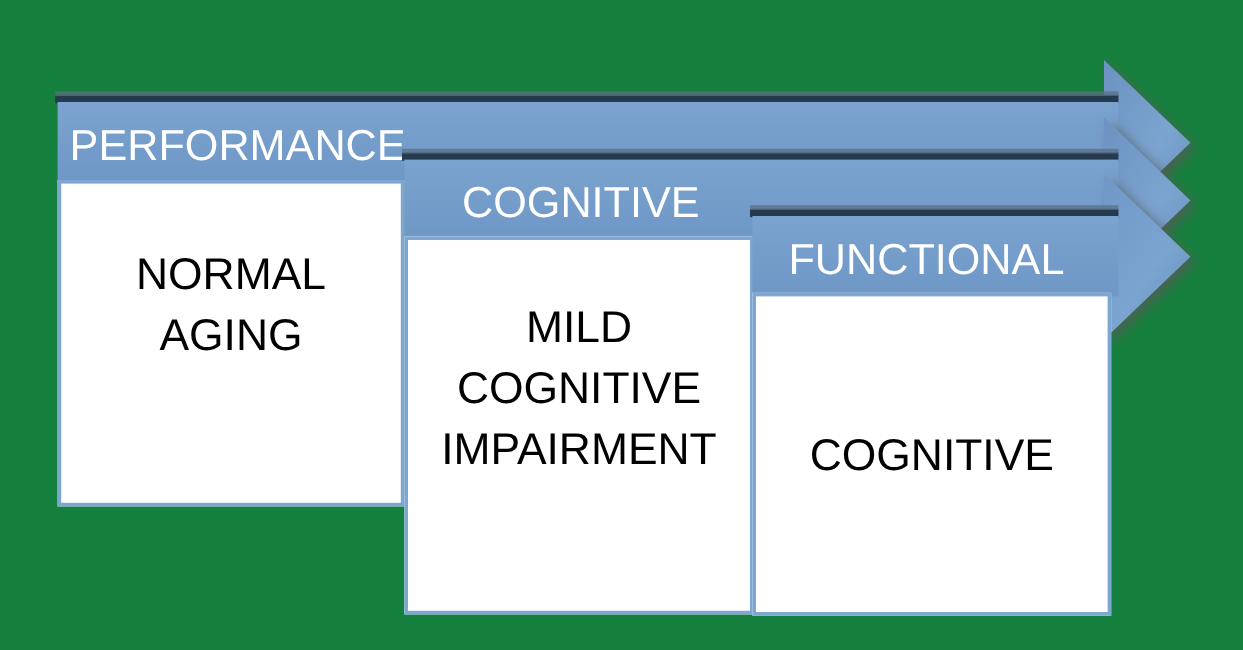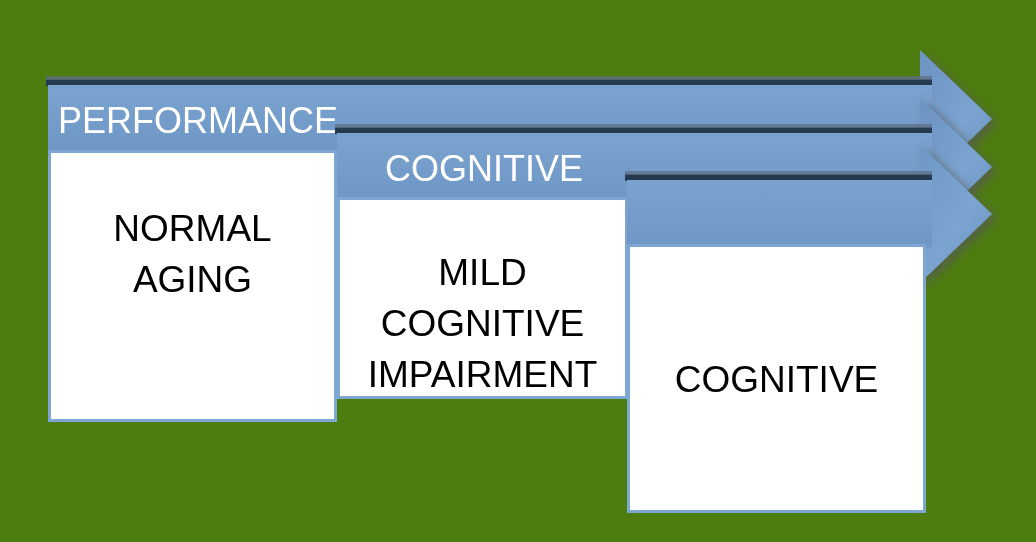--- a/index.html
+++ b/index.html
@@ -8,21 +8,21 @@
     padding: 0;
     background: #ffffff;
   }
   body {
     font-family: "Liberation Sans", sans-serif;
   }
   #stage {
     position: relative;
     width: 1036px;
     height: 542px;
-    background: #4d7c0f;
+    background: #15803d;
     overflow: hidden;
   }
 
   
   .box {
     position: absolute;
     background: #ffffff;
     border: 3px solid #7ea6d2;
     box-sizing: border-box;
     z-index: 2;
@@ -123,21 +123,21 @@
       <g filter="url(#sh2)">
         <path d="M 591 6 L 663 75 L 591 144 Z" fill="url(#h2)"></path>
       </g>
       <rect x="6" y="35" width="597" height="7" fill="#25394f"></rect>
       <rect x="6" y="32" width="597" height="4" fill="#5c6f84" opacity="0.75"></rect>
       <rect x="8" y="41" width="595" height="67" fill="url(#g2)"></rect>
     </svg>
     <div class="arrow-label" style="left:56px; top:59px;">COGNITIVE</div>
   </div>
 
-  <div class="box stack-2" style="left:337px; top:197px; width:291px; height:202px;">
+  <div class="box stack-2" style="left:337px; top:197px; width:291px; height:315px;">
     <div class="box-text" style="top:47px;">MILD
 COGNITIVE
 IMPAIRMENT</div>
   </div>
 
   <div class="arrow-wrap stack-3" style="left:619px; top:139px; width:382px; height:120px;">
     <svg class="arrow-svg" width="382" height="120" viewBox="0 0 382 120">
       <defs>
         <linearGradient id="g3" x1="0" y1="0" x2="0" y2="1">
           <stop offset="0%" stop-color="#7ba3cf"></stop>
@@ -152,19 +152,20 @@
           <feDropShadow dx="5" dy="4" stdDeviation="5" flood-color="#5a5a5a" flood-opacity="0.75"></feDropShadow>
         </filter>
       </defs>
       <g filter="url(#sh3)">
         <path d="M 301 6 L 373 75 L 301 144 Z" fill="url(#h3)"></path>
       </g>
       <rect x="6" y="35" width="307" height="7" fill="#25394f"></rect>
       <rect x="6" y="32" width="307" height="4" fill="#5c6f84" opacity="0.75"></rect>
       <rect x="8" y="41" width="305" height="67" fill="url(#g3)"></rect>
     </svg>
+    <div class="arrow-label" style="left:38px; top:59px;">FUNCTIONAL</div>
   </div>
 
   <div class="box stack-3" style="left:627px; top:244px; width:299px; height:269px;">
     <div class="box-text" style="top:107px;">COGNITIVE</div>
   </div>
 
 </div>
 
 </body></html>

